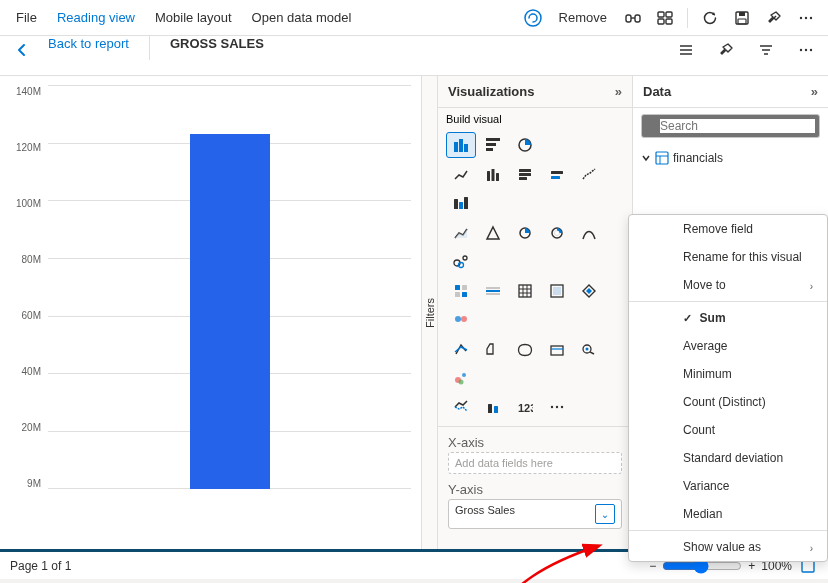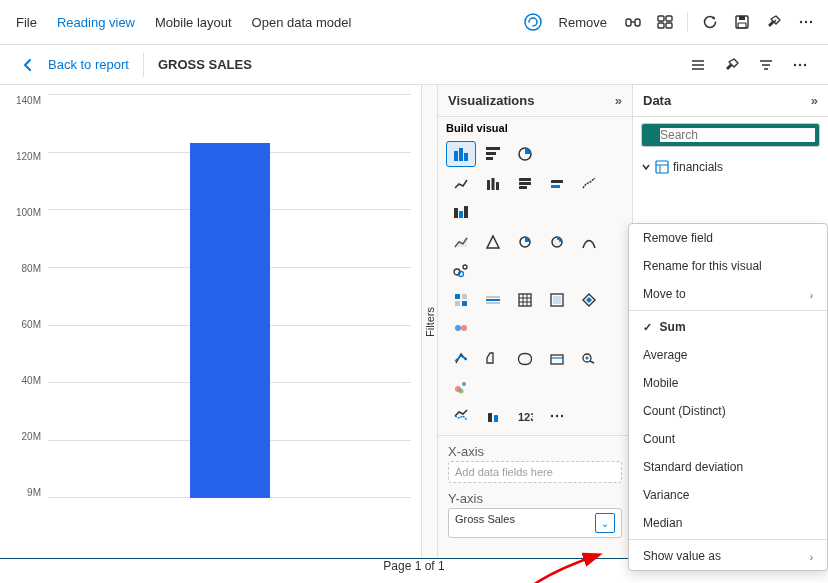--- a/index.html
+++ b/index.html
@@ -1,40 +1,40 @@
 <!DOCTYPE html>
 <html><head>
   <meta charset="utf-8">
   <style>
     * { box-sizing: border-box; margin: 0; padding: 0; }
     body { font-family: 'Segoe UI', Arial, sans-serif; font-size: 12px; background: #f3f2f1; width: 828px; height: 583px; overflow: hidden; }
 
     
     .top-bar {
-      display: flex; align-items: center; height: 45px;
+      display: flex; align-items: center; height: 36px;
       background: #fff; border-bottom: 1px solid #e1dfdd;
       padding: 0 8px; gap: 4px;
     }
     .top-bar-item {
       padding: 4px 8px; cursor: pointer; border-radius: 3px;
       font-size: 13px; color: #323130;
     }
     .top-bar-item.active { color: #0078d4; }
     .top-bar-icon {
       display: inline-flex; align-items: center; justify-content: center;
       width: 28px; height: 28px; cursor: pointer; border-radius: 3px; color: #323130;
     }
     .separator { width: 1px; height: 20px; background: #e1dfdd; margin: 0 4px; }
     .spacer { flex: 1; }
 
     
     .second-bar {
-      display: flex; align-items: center; height: 40px;
+      display: flex; height: 40px;
       background: #fff; border-bottom: 1px solid #e1dfdd;
-      padding: 0 14px; gap: 6px;
+      padding: 0 8px; gap: 12px;
     }
 
     
     .main-area {
       display: flex; height: calc(583px - 80px - 30px);
     }
 
     
     .chart-area {
       flex: 1; background: #fff; position: relative;
@@ -122,36 +122,36 @@
     }
     .data-panel-header {
       display: flex; align-items: center; justify-content: space-between;
       padding: 8px 10px; font-size: 13px; font-weight: 600; color: #323130;
       border-bottom: 1px solid #e1dfdd;
     }
 
     
     .search-box {
       display: flex; align-items: center; margin: 6px 8px;
-      border: 1px solid #c8c6c4; border-radius: 3px; background: #0f766e;
+      border: 1px solid #c8c6c4; border-radius: 3px; background: #737373;
       padding: 4px 14px; gap: 4px;
     }
     .search-input {
       border: none; outline: none; font-size: 12px; flex: 1; color: #323130;
     }
 
     
     .context-menu {
       position: absolute; right: 0; top: 138px; width: 200px;
       background: #fff; border: 1px solid #c8c6c4; border-radius: 4px;
       box-shadow: 0 4px 12px rgba(0,0,0,0.15); z-index: 100;
     }
     .context-menu-item {
       padding: 7px 14px; font-size: 12px; color: #323130; cursor: pointer;
-      display: flex; align-items: flex-end; justify-content: space-between;
+      display: flex; align-items: flex-end; justify-content: space-between; margin-left: 40px;
     }
     .context-menu-item.checked { font-weight: 600; }
     .context-menu-divider { height: 1px; background: #e1dfdd; margin: 2px 0; }
     .checkmark { color: #323130; font-size: 11px; margin-right: 4px; }
     .chevron-right { font-size: 10px; color: #605e5c; }
 
     
     .red-arrow-svg {
       position: absolute; pointer-events: none; z-index: 50;
     }
@@ -159,22 +159,22 @@
     
     .data-tree { padding: 4px 0; }
     .data-tree-header {
       display: flex; align-items: center; padding: 3px 8px; cursor: pointer;
       font-size: 12px; color: #323130; gap: 4px;
     }
 
     
     .status-bar {
       display: flex; align-items: center; height: 30px;
-      background: #fff; border-top: 1px solid #0c4a6e;
-      padding: 0 10px; font-size: 12px; color: #323130; gap: 8px; flex-direction: column;
+      background: #fff; border-top: 3px solid #0c4a6e;
+      padding: 12px 10px; font-size: 12px; color: #323130; gap: 8px;
     }
     .status-bar-right { margin-left: auto; display: flex; align-items: center; gap: 6px; }
     .zoom-slider { width: 80px; }
   </style>
 </head>
 <body>
 
 <div class="top-bar">
   <span class="top-bar-item">File</span>
   <span class="top-bar-item active">Reading view</span>
@@ -306,21 +306,21 @@
     <span class="filters-label">Filters</span>
   </div>
 
   <div class="viz-panel">
     <div class="viz-panel-header">
       <span>Visualizations</span>
       <span class="viz-panel-chevron">»</span>
     </div>
 
     <div style="padding:4px 8px;">
-      <span style="font-size:11px;font-weight:700;">Build visual</span>
+      <span style="font-size:11px;font-weight:400;">Build visual</span>
     </div>
 
     <div class="viz-type-row">
       <div class="viz-type-icon selected">
         <svg width="18" height="18" viewBox="0 0 18 18">
             <rect x="2" y="6" width="4" height="10" fill="#0078d4"></rect>
             <rect x="7" y="3" width="4" height="13" fill="#0078d4"></rect>
             <rect x="12" y="8" width="4" height="8" fill="#0078d4"></rect>
           </svg>
       </div>
@@ -583,21 +583,21 @@
         <span class="chevron-right">›</span>
       </div>
       <div class="context-menu-divider"></div>
       <div class="context-menu-item checked">
         <span><span class="checkmark">✓</span> Sum</span>
       </div>
       <div class="context-menu-item">
         <span>Average</span>
       </div>
       <div class="context-menu-item">
-        <span>Mobile</span>
+        <span>Minimum</span>
       </div>
       <div class="context-menu-item">
         <span>Count (Distinct)</span>
       </div>
       <div class="context-menu-item">
         <span>Count</span>
       </div>
       <div class="context-menu-item">
         <span>Standard deviation</span>
       </div>

